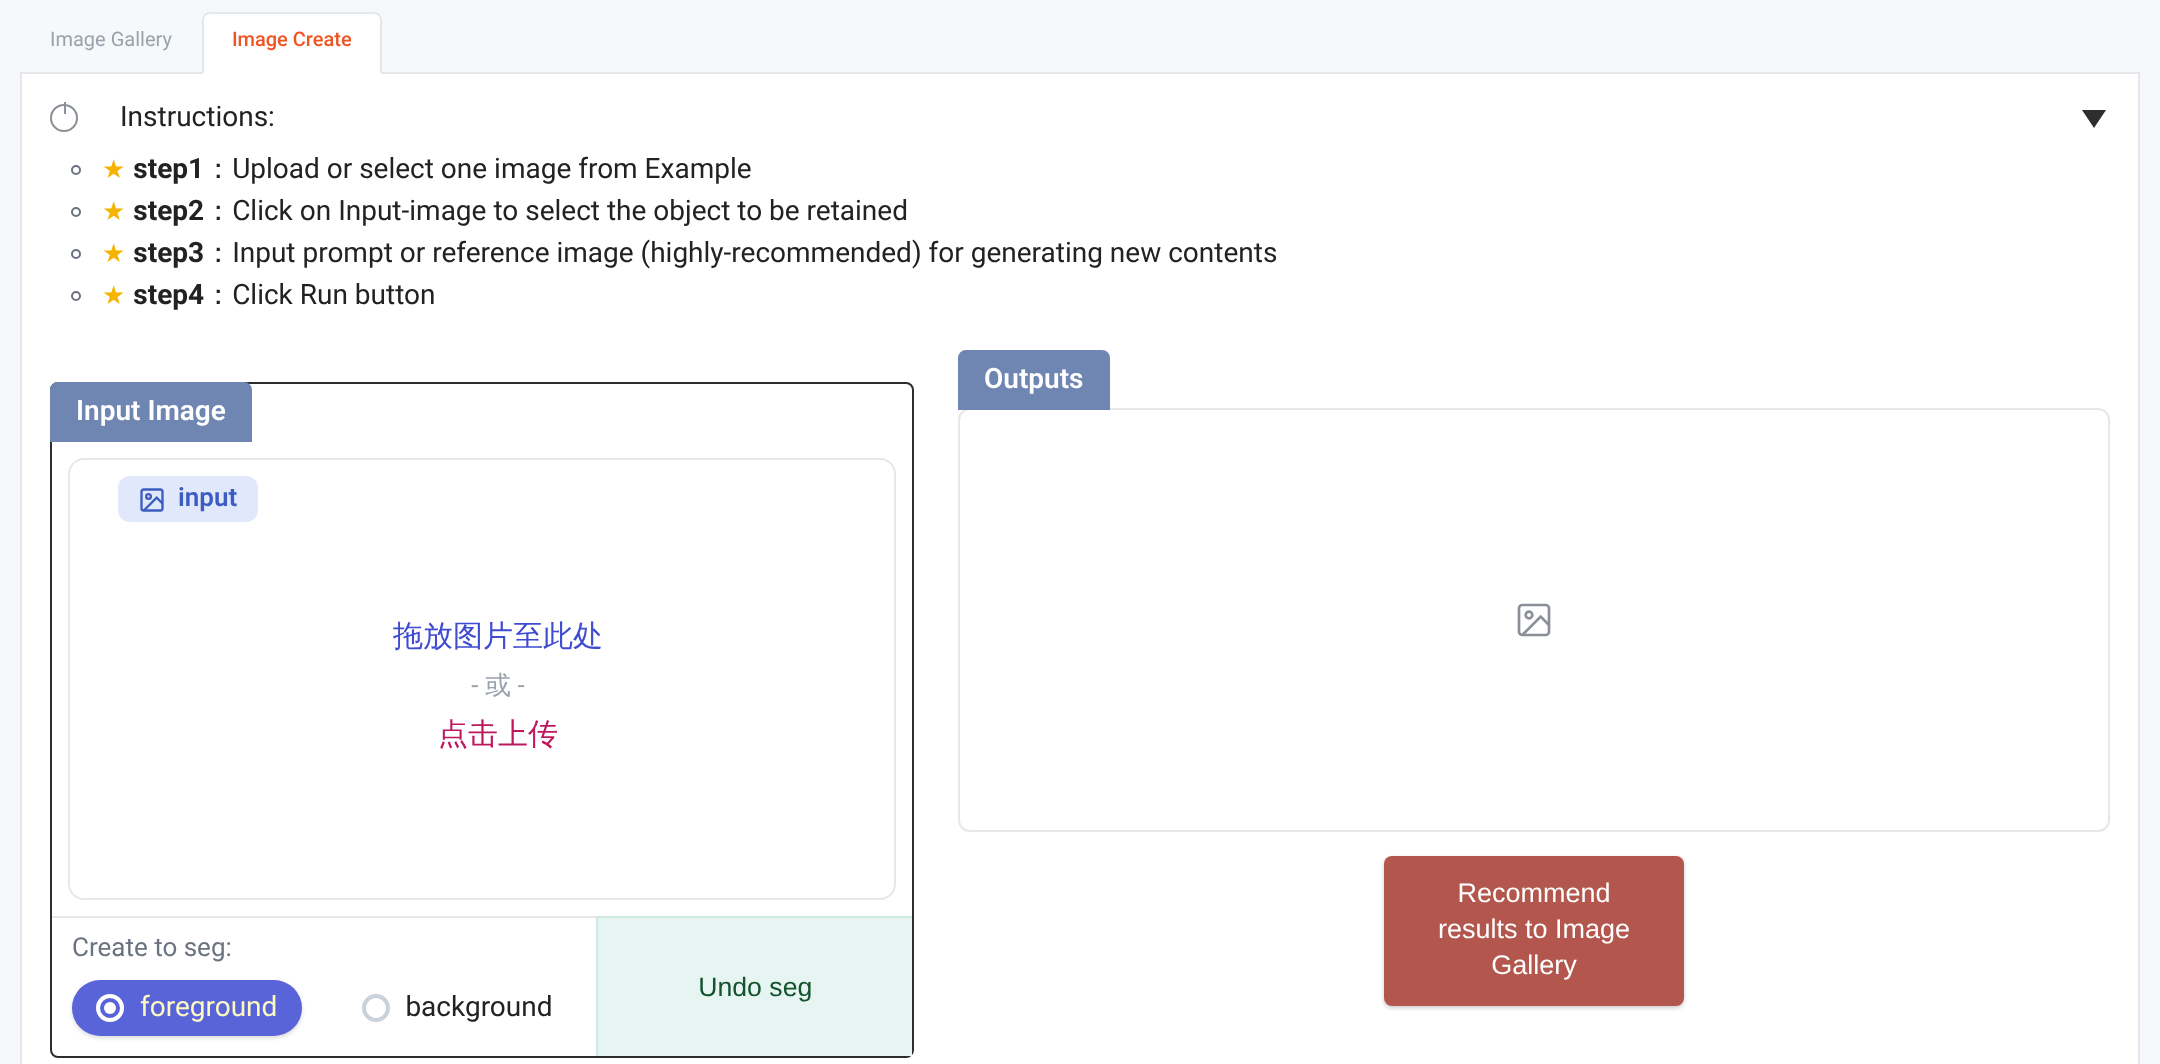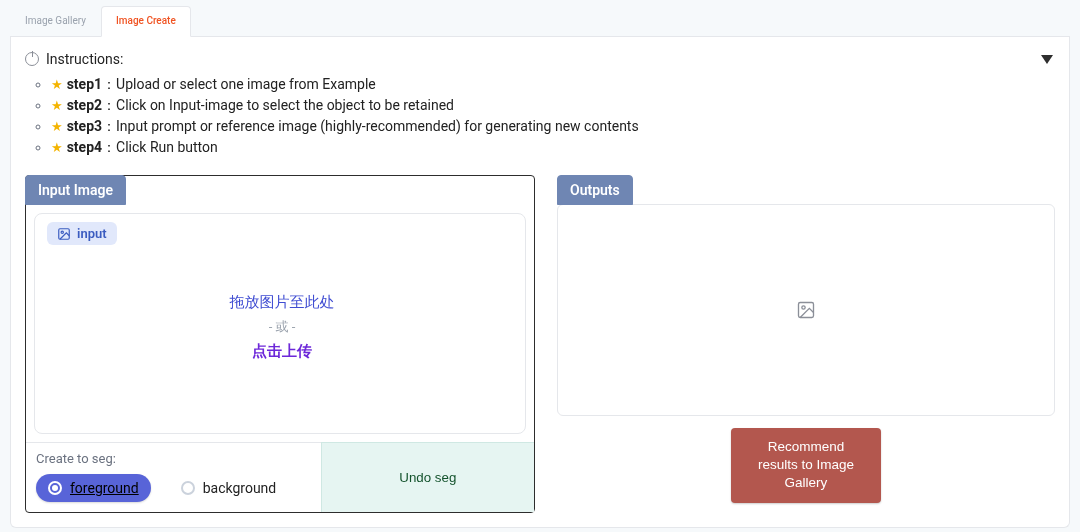--- a/index.html
+++ b/index.html
@@ -43,21 +43,21 @@
     padding: 12px 14px 14px 14px;
     position: relative;
   }
 
   
   .instr-head {
     display: flex; align-items: center; justify-content: space-between;
     gap: 8px;
     padding: 2px 0 6px 0;
   }
-  .instr-left { display: flex; align-items: center; gap: 7px; }
+  .instr-left { display: flex; align-items: center; gap: 21px; }
   .mini-icon {
     width: 14px; height: 14px; border-radius: 50%;
     border: 1px solid #8b8f98;
     position: relative;
     display: inline-block;
     background: #fff;
   }
   .mini-icon::after {
     content: ""; position: absolute;
     left: 6px; top: -2px; width: 1px; height: 6px;
@@ -71,21 +71,21 @@
     margin-right: 2px;
   }
   ul.steps { margin: 0 0 0 10px; padding: 0 0 0 16px; }
   ul.steps li { list-style: circle; color: #6b7280; margin: 3px 0; }
   .step-line { color: #222; }
   .star { color: #f4b400; margin-right: 4px; font-size: 13px; }
   .step-label { font-weight: 700; }
 
   
   .cols { display: flex; gap: 22px; margin-top: 18px; align-items: flex-start; }
-  .col-left { width: 510px; }
+  .col-left { width: 432px; margin-top: 16px; }
   .col-right { flex: 1; min-width: 0; }
 
   
   .panel-header {
     background: #6f86b3;
     color: #ffffff;
     font-weight: 600;
     padding: 6px 12px;
     border-radius: 4px 4px 0 0;
     border: 1px solid #6f86b3;
@@ -97,41 +97,41 @@
     border-radius: 4px;
     padding: 0;
   }
   .panel-left-wrap .panel-header { margin: -1px 0 0 -1px; }
 
   
   .upload-card {
     border: 1px solid #e5e7eb;
     border-radius: 8px;
     background: #ffffff;
-    padding: 8px 8px 12px 12px;
+    padding: 8px 8px 12px 24px;
     margin: 8px;
   }
   .chip {
     display: inline-flex; align-items: center; gap: 6px;
     background: #e1e8fb;
     color: #3b5cc0;
     padding: 4px 10px;
     border-radius: 6px;
     font-weight: 600;
     font-size: 13px;
   }
   .chip .img-icon { display: inline-block; }
   .upload-zone {
     text-align: center;
     padding: 48px 10px 60px 10px;
     font-size: 15px;
   }
   .uz-line1 { color: #3f4cd2; }
   .uz-line2 { color: #9aa2ad; margin: 6px 0; font-size: 13px; }
-  .uz-line3 { color: #6d28d9; cursor: pointer; font-weight: bold; }
+  .uz-line3 { color: #be185d; cursor: pointer; }
 
   
   .seg-row { display: flex; align-items: stretch; gap: 0; margin: 0 0 0 0; }
   .seg-left {
     flex: 0 0 58%;
     padding: 8px 10px 10px 10px;
     border-top: 1px solid #e5e7eb;
   }
   .seg-right {
     flex: 1;
@@ -148,21 +148,21 @@
   .radio {
     display: inline-flex; align-items: center; gap: 8px;
     padding: 6px 12px; border-radius: 18px;
     font-size: 14px;
   }
   .radio .dot {
     width: 14px; height: 14px; border-radius: 50%;
     border: 2px solid #cbd2dc; background: #fff;
     display: inline-block; position: relative;
   }
-  .radio.checked { background: #5864d8; color: #000000; box-shadow: 0 1px 2px rgba(0,0,0,0.15); text-decoration: underline; }
+  .radio.checked { background: #5864d8; color: #fef9c3; box-shadow: 0 1px 2px rgba(0,0,0,0.15); }
   .radio.checked .dot { border-color: #ffffff; background: #5864d8; }
   .radio.checked .dot::after {
     content: ""; position: absolute; inset: 2px; border-radius: 50%; background: #ffffff;
   }
 
   
   .outputs-area {
     border: 1px solid #e5e7eb;
     border-radius: 6px;
     background: #ffffff;

